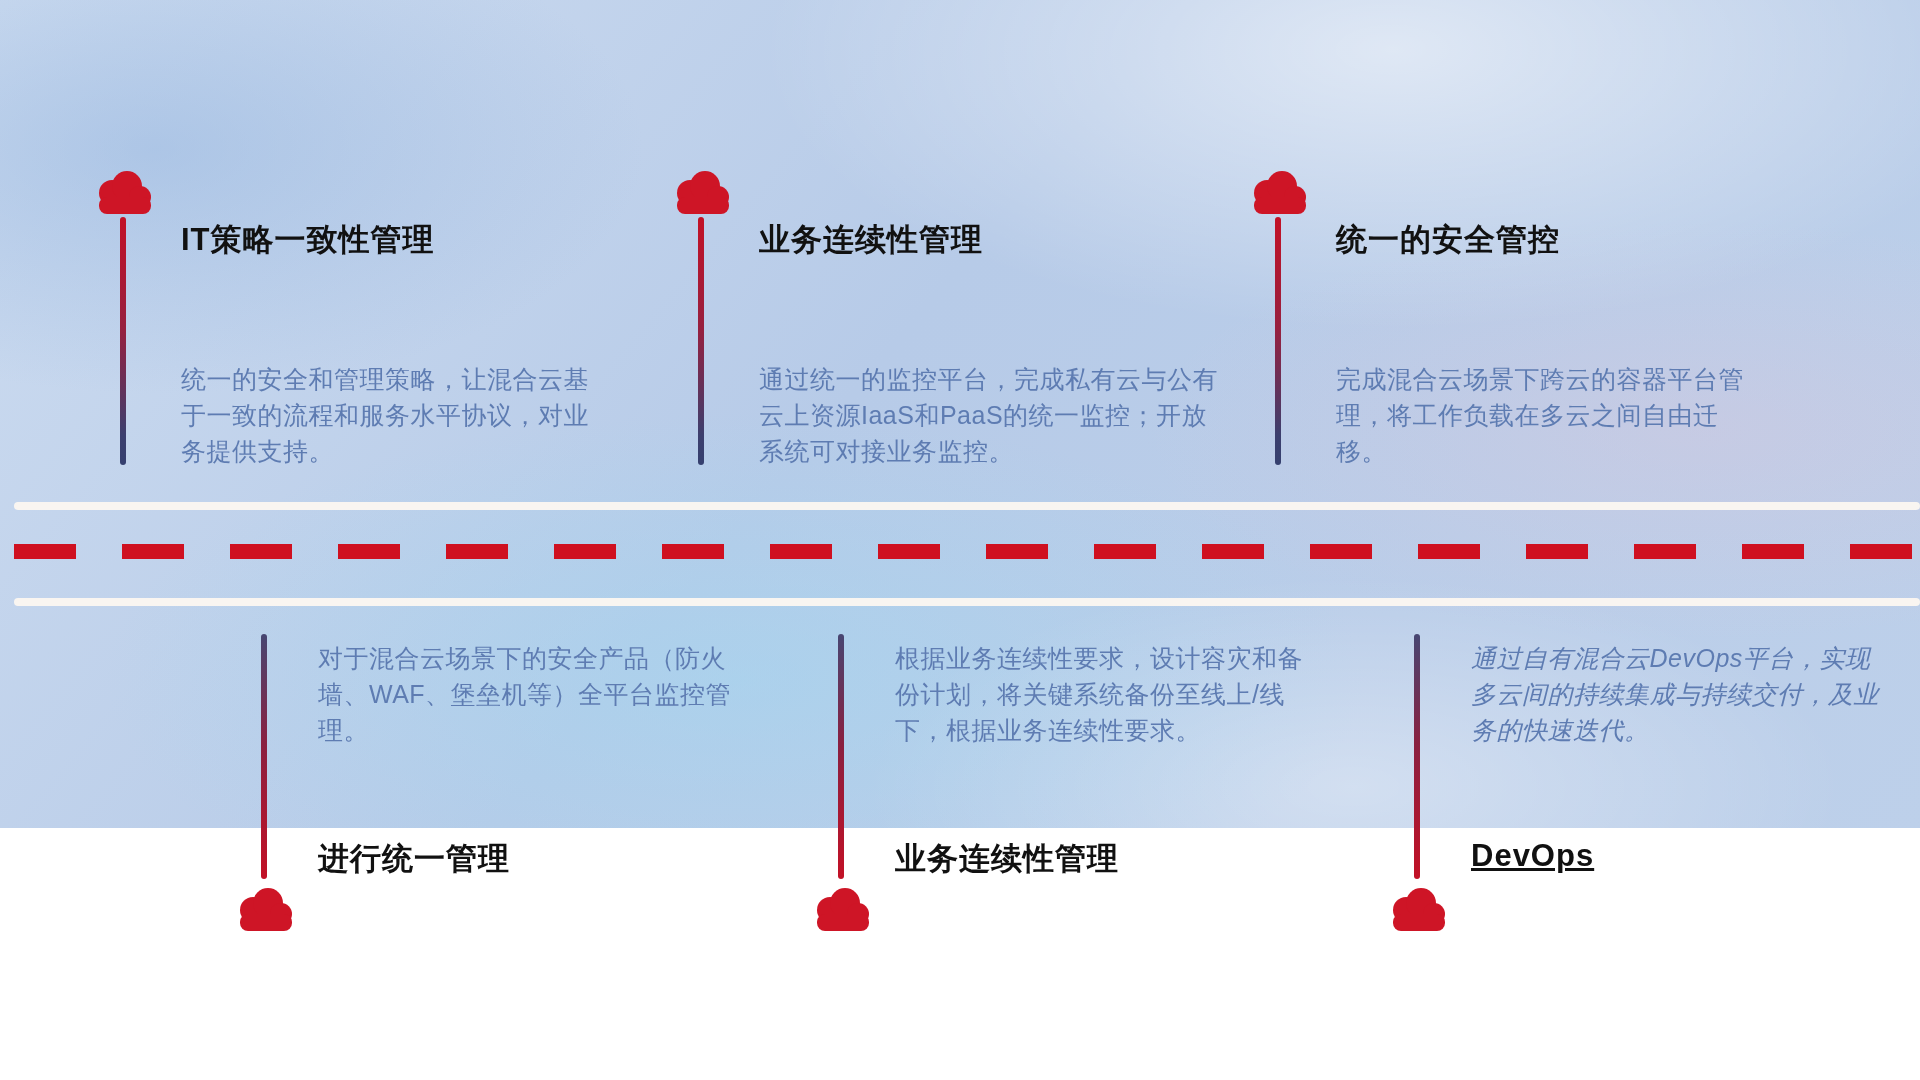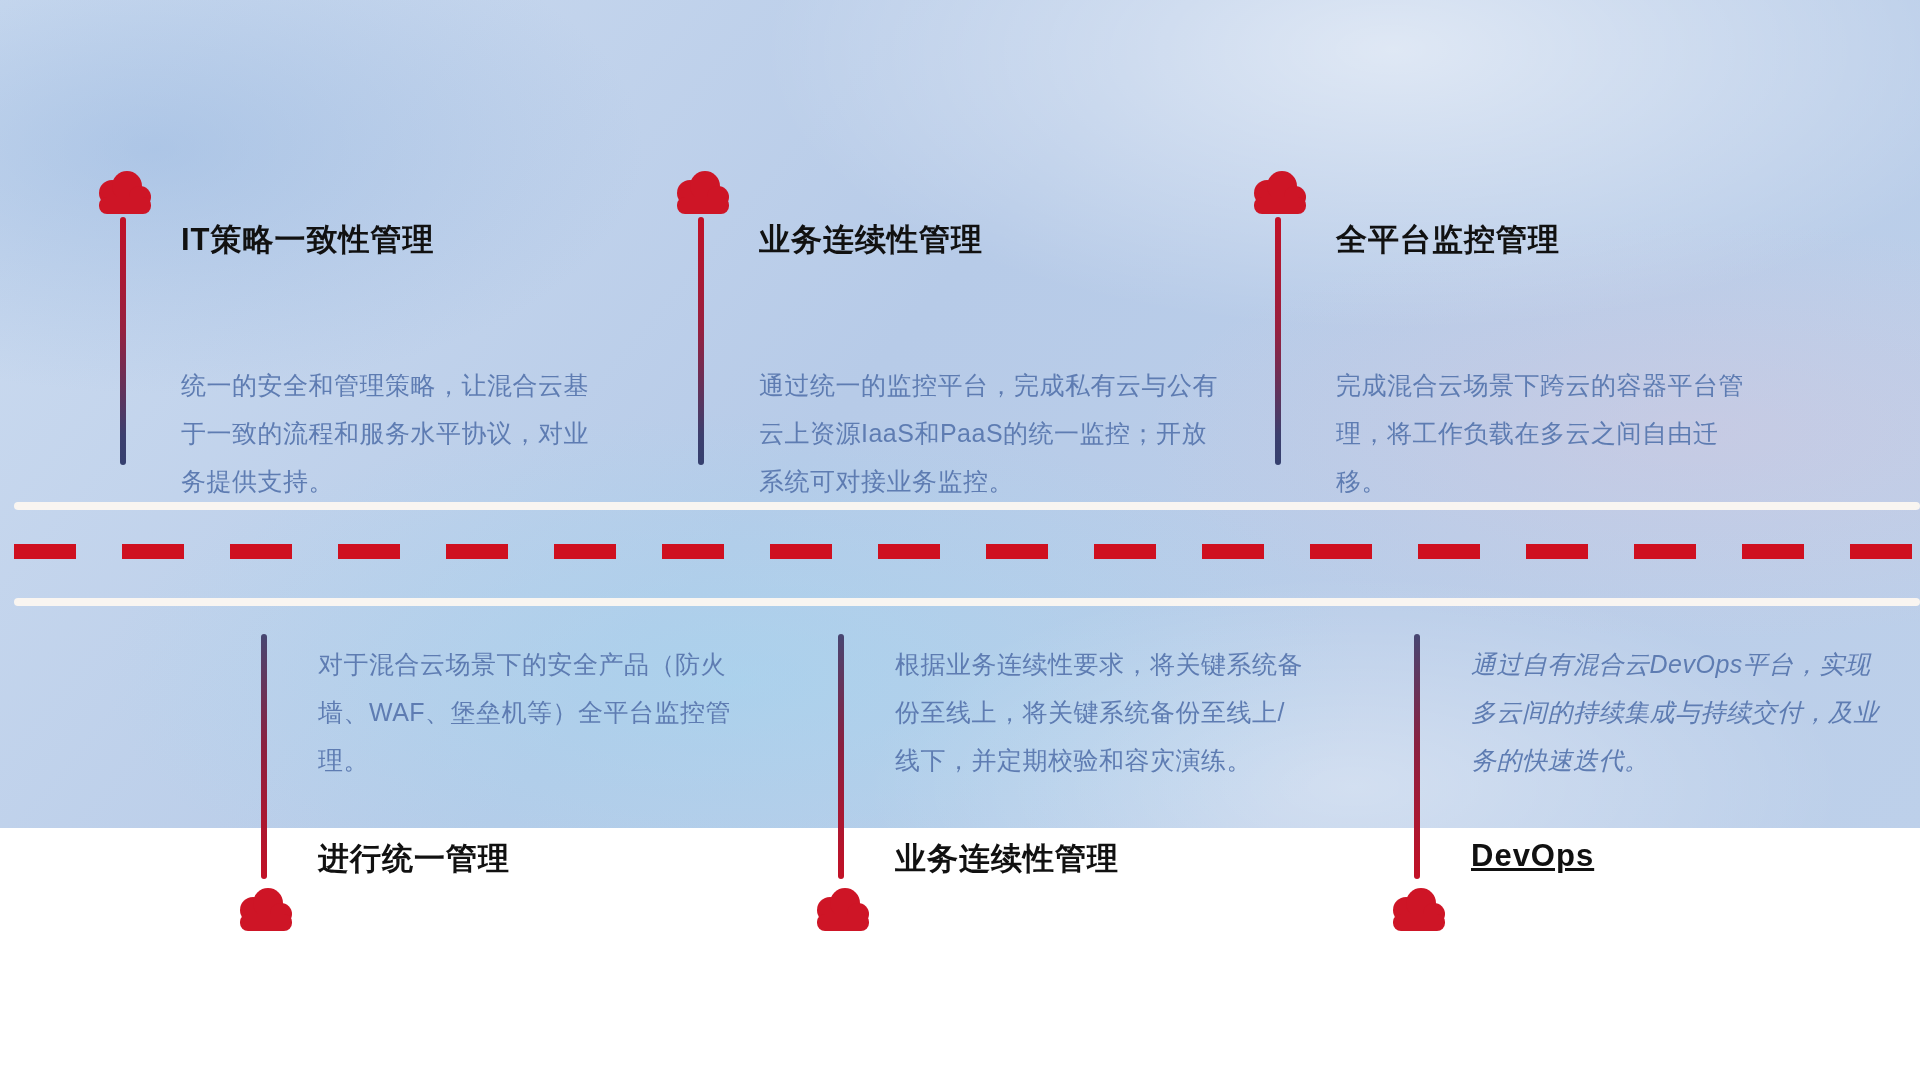--- a/index.html
+++ b/index.html
@@ -66,21 +66,21 @@
     position: absolute;
     font-size: 31px;
     font-weight: 700;
     color: #111111;
     letter-spacing: 1px;
     white-space: nowrap;
   }
   .desc {
     position: absolute;
     font-size: 25px;
-    line-height: 48px;
+    line-height: 36px;
     color: #5e7cb2;
     letter-spacing: 0.5px;
   }
 </style>
 </head>
 <body>
 
 <div class="stage">
 
   <div>
@@ -120,21 +120,21 @@
   <div class="item" style="left:1247px; top:169px;">
     <div class="cloud" style="left:0; top:0;">
       <svg viewBox="0 0 62 46" xmlns="http://www.w3.org/2000/svg" fill="#ce1526">
         <circle cx="20" cy="24" r="13"></circle>
           <circle cx="35" cy="17" r="15"></circle>
           <circle cx="48" cy="28" r="11"></circle>
         <rect x="7" y="28" width="52" height="17" rx="8"></rect>
       </svg>
     </div>
     <div class="stem down" style="left:28px; top:48px; height:248px;"></div>
-    <div class="title" style="left:89px; top:50px;">全平台监控管理</div>
+    <div class="title" style="left:89px; top:50px;">统一的安全管控</div>
     <div class="desc" style="left:89px; top:192px; width:430px;">完成混合云场景下跨云的容器平台管理，将工作负载在多云之间自由迁移。</div>
   </div>
 
   <div class="item" style="left:233px; top:634px;">
     <div class="stem up" style="left:28px; top:0; height:245px;"></div>
     <div class="cloud" style="left:0; top:252px;">
       <svg viewBox="0 0 62 46" xmlns="http://www.w3.org/2000/svg" fill="#ce1526">
         <circle cx="20" cy="24" r="13"></circle>
           <circle cx="35" cy="17" r="15"></circle>
           <circle cx="48" cy="28" r="11"></circle>
@@ -148,21 +148,21 @@
   <div class="item" style="left:810px; top:634px;">
     <div class="stem up" style="left:28px; top:0; height:245px;"></div>
     <div class="cloud" style="left:0; top:252px;">
       <svg viewBox="0 0 62 46" xmlns="http://www.w3.org/2000/svg" fill="#ce1526">
         <circle cx="20" cy="24" r="13"></circle>
           <circle cx="35" cy="17" r="15"></circle>
           <circle cx="48" cy="28" r="11"></circle>
         <rect x="7" y="28" width="52" height="17" rx="8"></rect>
       </svg>
     </div>
-    <div class="desc" style="left:85px; top:6px; width:412px;">根据业务连续性要求，将关键系统备份至线上，将关键系统备份至线上/线下，并定期校验和容灾演练。</div>
+    <div class="desc" style="left:85px; top:6px; width:412px;">根据业务连续性要求，设计容灾和备份计划，将关键系统备份至线上/线下，根据业务连续性要求。</div>
     <div class="title" style="left:85px; top:204px;">业务连续性管理</div>
   </div>
 
   <div class="item" style="left:1386px; top:634px;">
     <div class="stem up" style="left:28px; top:0; height:245px;"></div>
     <div class="cloud" style="left:0; top:252px;">
       <svg viewBox="0 0 62 46" xmlns="http://www.w3.org/2000/svg" fill="#ce1526">
         <circle cx="20" cy="24" r="13"></circle>
           <circle cx="35" cy="17" r="15"></circle>
           <circle cx="48" cy="28" r="11"></circle>

